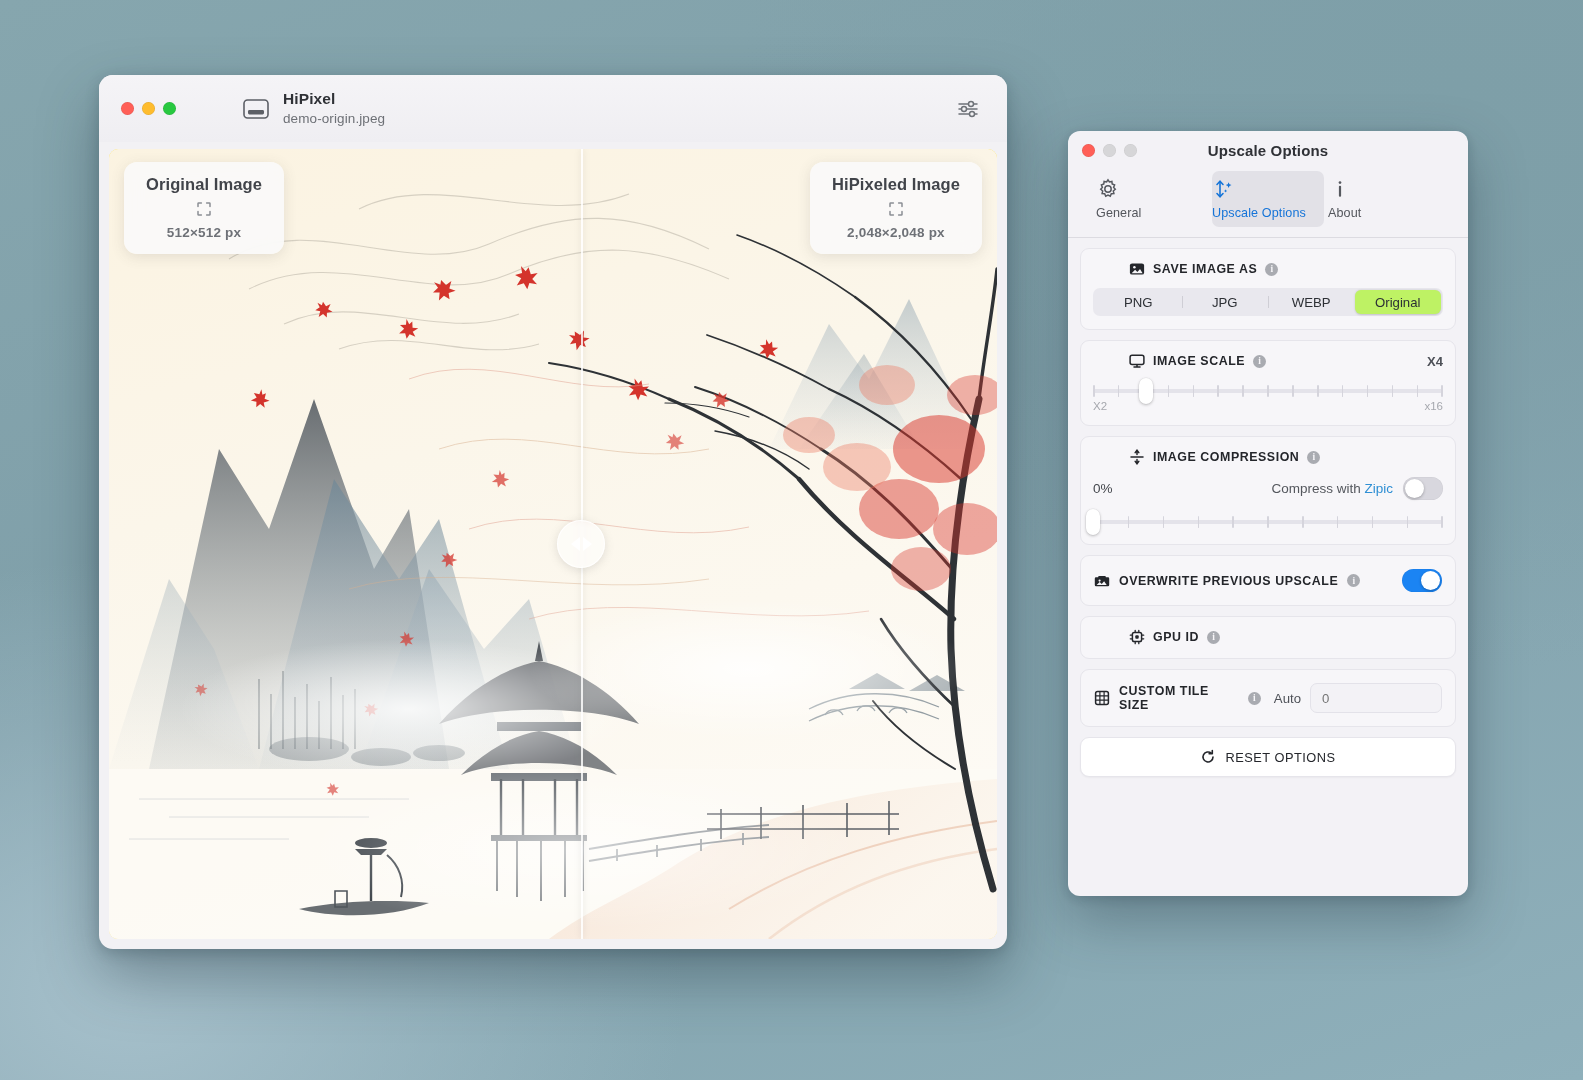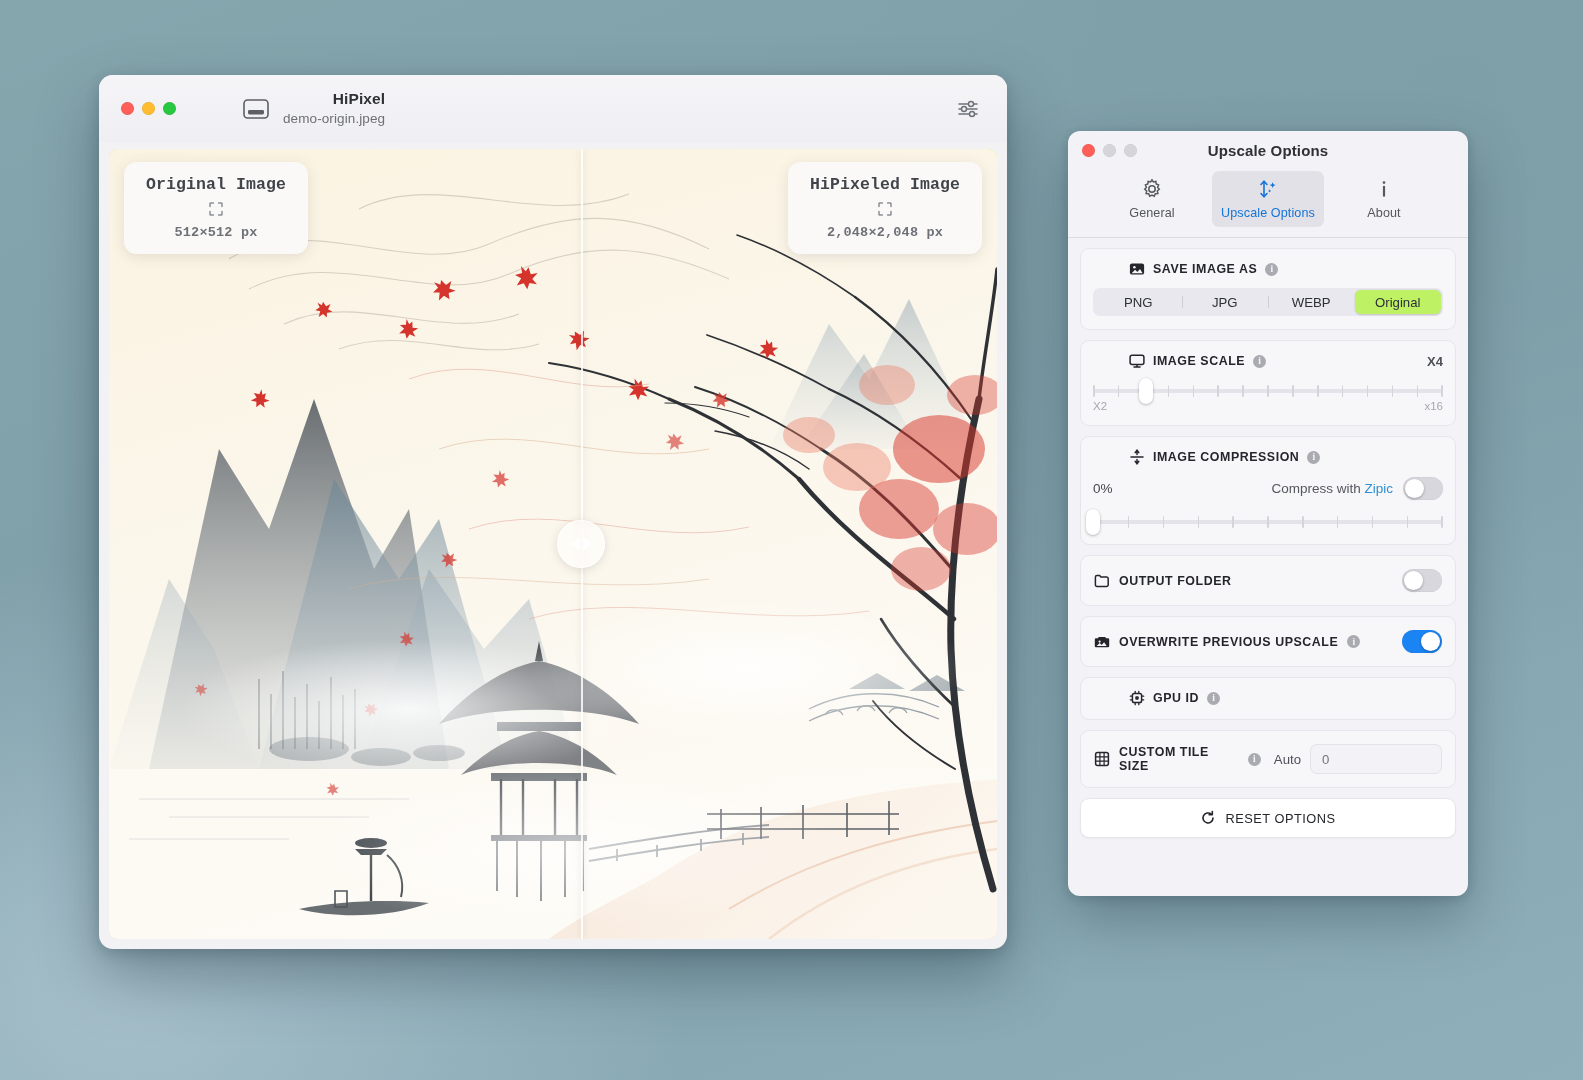--- a/index.html
+++ b/index.html
@@ -39,35 +39,34 @@
   }
 
   .traffic { display: flex; gap: 8px; align-items: center; }
   .tl { width: 13px; height: 13px; border-radius: 50%; }
   .tl.red    { background: #ff5f57; box-shadow: inset 0 0 0 .5px rgba(0,0,0,.12); }
   .tl.yellow { background: #febc2e; box-shadow: inset 0 0 0 .5px rgba(0,0,0,.12); }
   .tl.green  { background: #28c840; box-shadow: inset 0 0 0 .5px rgba(0,0,0,.12); }
   .tl.dim    { background: #d6d6d8; box-shadow: inset 0 0 0 .5px rgba(0,0,0,.07); }
 
   .app-icon { margin-left: 67px; display:flex; align-items:center; }
-  .app-titles { margin-left: 14px; line-height: 1.18; text-align: right; }
+  .app-titles { margin-left: 14px; line-height: 1.18; }
   .app-name { font-size: 15.5px; font-weight: 700; color: #2f3136; letter-spacing: .1px; }
   .app-file { font-size: 13.5px; color: #6d7076; margin-top: 2px; letter-spacing: .1px; }
 
   .title-actions { margin-left: auto; display: flex; align-items: center; }
   .icon-btn { width: 34px; height: 30px; display:flex; align-items:center; justify-content:center; border-radius:7px; cursor:pointer; }
 
   
   .compare-area {
     position: absolute;
     left: 10px; right: 10px; top: 74px; bottom: 10px;
     border-radius: 9px;
     overflow: hidden;
     background: #fde047;
-    font-family: Liberation Mono, monospace;
   }
   .artwork { position:absolute; inset:0; }
 
   .divider {
     position: absolute; top: 0; bottom: 0; left: 53.2%;
     width: 2px; background: rgba(255,255,255,.82);
     box-shadow: 0 0 6px rgba(120,120,120,.22);
   }
   .handle {
     position: absolute; left: 53.2%; top: 50%;
@@ -108,21 +107,21 @@
     overflow: hidden;
   }
   .opt-titlebar { position: relative; height: 38px; padding: 0 14px; display:flex; align-items:center; }
   .opt-title {
     position: absolute; left:0; right:0; text-align:center;
     font-size: 15px; font-weight: 700; color: #2f3136; letter-spacing: .15px;
   }
   .opt-tabs { display:flex; justify-content:center; gap: 4px; padding: 2px 0 10px; }
   .tab {
     width: 112px; padding: 6px 0 7px;
-    display:flex; flex-direction:column; align-items:center; gap:5px;
+    display:flex; flex-direction:column; align-items:flex-start; gap:5px;
     border-radius: 7px; cursor: pointer;
   }
   .tab.active { background: #e2e1e7; }
   .tab-label { font-size: 12.6px; color: #53565c; letter-spacing:.1px; }
   .tab.active .tab-label { color: #1574d8; font-weight: 400; }
   .opt-divider { height: 1px; background: #dcdbe1; margin: 0 0 10px; }
 
   .opt-body { padding: 0 12px 12px; display:flex; flex-direction:column; gap: 10px; }
 
   .card {
@@ -711,31 +710,20 @@
             <span class="tick"></span>
             <span class="tick"></span>
           <span class="tick"></span>
             <span class="tick"></span>
             <span class="tick"></span>
         </div>
         <div class="thumb" id="comp-thumb" style="left: 0%;"></div>
       </div>
     </div>
 
-    <div class="card row">
-      <span>
-        <svg width="16" height="16" viewBox="0 0 16 16">
-          <path d="M1.4 4.2a1.6 1.6 0 0 1 1.6-1.6h2.6l1.3 1.5h5.7a1.6 1.6 0 0 1 1.6 1.6v6.1a1.6 1.6 0 0 1-1.6 1.6H3a1.6 1.6 0 0 1-1.6-1.6z" fill="none" stroke="#24262b" stroke-width="1.5"></path>
-        </svg>
-      </span>
-      <span class="sec-title">OUTPUT FOLDER</span>
-      <span class="toggle" style="margin-left:auto">
-          <span class="knob"></span>
-        </span>
-    </div>
 
     <div class="card row">
       <span>
         <svg width="16" height="16" viewBox="0 0 16 16">
           <path d="M4.6 3.1h6.8l.5 1.2H14a1.2 1.2 0 0 1 1.2 1.2v6.6A1.2 1.2 0 0 1 14 13.3H2A1.2 1.2 0 0 1 .8 12.1V5.5A1.2 1.2 0 0 1 2 4.3h2.1z" fill="#24262b"></path>
           <circle cx="5.6" cy="7.6" r="1.1" fill="#f7f6f9"></circle>
           <path d="M2.6 11.9l3.1-3 2 2 2.4-2.6 2.6 3.6z" fill="#f7f6f9"></path>
         </svg>
       </span>
       <span class="sec-title">OVERWRITE PREVIOUS UPSCALE</span>

